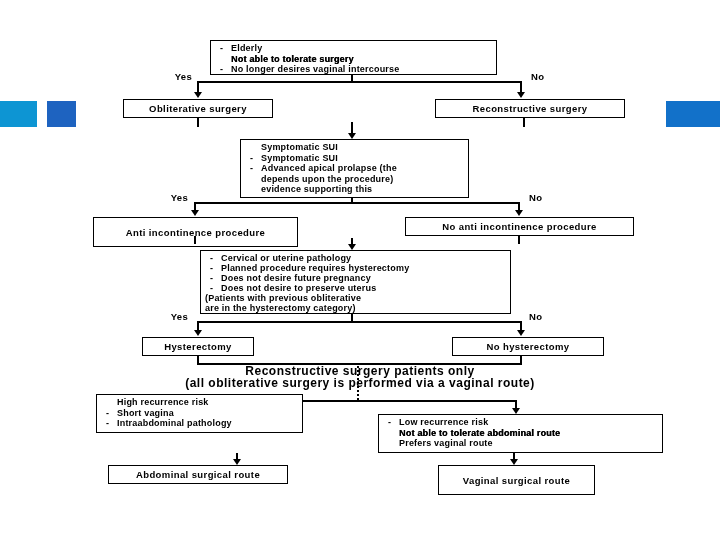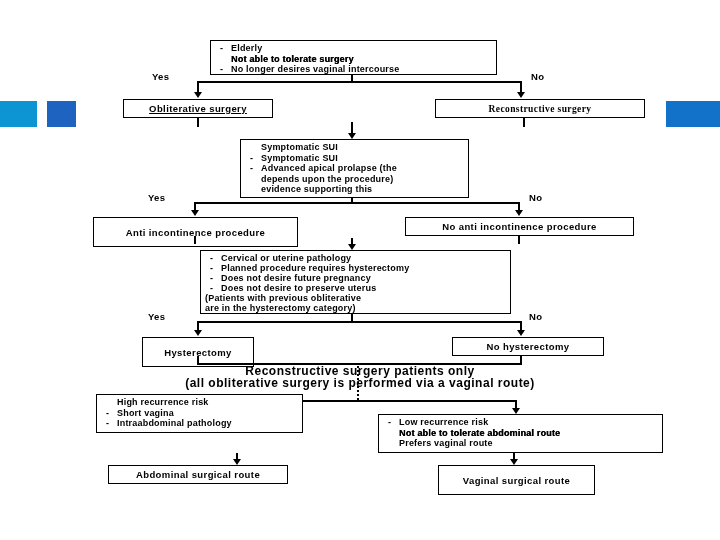--- a/index.html
+++ b/index.html
@@ -8,21 +8,21 @@
   .bar{position:absolute;}
   .box{position:absolute;border:1.5px solid #000;background:#fff;box-sizing:border-box;overflow:hidden;}
   .outcome{display:flex;align-items:center;justify-content:center;font-weight:700;
            font-size:9.5px;letter-spacing:0.4px;white-space:nowrap;}
   .decision{padding:2px 3px 0 4px;font-size:9px;font-weight:700;letter-spacing:0.2px;}
   .dline{display:flex;line-height:10.5px;white-space:nowrap;}
   .tight .dline{line-height:10px;}
   .dline .bullet{flex:none;width:16px;padding-left:5px;box-sizing:border-box;}
   .dline.em .txt{text-shadow:0.35px 0 currentColor;}
   .lbl{position:absolute;font-size:9.5px;font-weight:700;letter-spacing:0.3px;width:40px;}
-  .lbl.r{}
+  .lbl.r{text-align:right;}
   .note{position:absolute;text-align:center;font-size:12px;font-weight:700;
         letter-spacing:0.5px;line-height:12px;}
   .hline{position:absolute;height:1.5px;background:#000;}
   .vline{position:absolute;width:2px;background:#000;}
   .dotv{position:absolute;width:0;border-left:2px dotted #000;}
   .ahead{position:absolute;width:0;height:0;border-left:4px solid transparent;
          border-right:4px solid transparent;border-top:6px solid #000;}
 </style>
 </head>
 <body>
@@ -50,24 +50,24 @@
 
   <div class="vline" style="left:351px;top:75px;height:6px;"></div>
   <div class="hline" style="left:197px;top:81px;width:324px;"></div>
   <div class="vline" style="left:197px;top:81px;height:11px;"></div>
   <div class="ahead" style="left:194px;top:92px;"></div>
   <div class="vline" style="left:520px;top:81px;height:11px;"></div>
   <div class="ahead" style="left:517px;top:92px;"></div>
   <div class="lbl r" style="left:152px;top:71px;">Yes</div>
   <div class="lbl" style="left:531px;top:71px;">No</div>
 
-  <div class="box outcome" style="left:123px;top:99px;width:150px;height:19px;text-decoration:underline;">
+  <div class="box outcome" style="left:123px;top:99px;width:150px;height:19px;">
       <span>Obliterative surgery</span>
     </div>
-  <div class="box outcome" style="left:435px;top:99px;width:210px;height:19px;font-family:Liberation Serif, serif;">
+  <div class="box outcome" style="left:435px;top:99px;width:190px;height:19px;">
       <span>Reconstructive surgery</span>
     </div>
 
   <div class="vline" style="left:197px;top:118px;height:9px;"></div>
   <div class="vline" style="left:523px;top:118px;height:9px;"></div>
   <div class="vline" style="left:351px;top:122px;height:11px;"></div>
   <div class="ahead" style="left:348px;top:133px;"></div>
 
   <div class="box decision" style="left:240px;top:139px;width:229px;height:59px;">
     <div class="dline">
@@ -140,21 +140,21 @@
 
   <div class="vline" style="left:351px;top:314px;height:7px;"></div>
   <div class="hline" style="left:197px;top:321px;width:324px;"></div>
   <div class="vline" style="left:197px;top:321px;height:9px;"></div>
   <div class="ahead" style="left:194px;top:330px;"></div>
   <div class="vline" style="left:520px;top:321px;height:9px;"></div>
   <div class="ahead" style="left:517px;top:330px;"></div>
   <div class="lbl r" style="left:148px;top:311px;">Yes</div>
   <div class="lbl" style="left:529px;top:311px;">No</div>
 
-  <div class="box outcome" style="left:142px;top:337px;width:112px;height:30px;">
+  <div class="box outcome" style="left:142px;top:337px;width:112px;height:19px;">
       <span>Hysterectomy</span>
     </div>
   <div class="box outcome" style="left:452px;top:337px;width:152px;height:19px;">
       <span>No hysterectomy</span>
     </div>
 
   <div class="vline" style="left:197px;top:356px;height:7px;"></div>
   <div class="vline" style="left:520px;top:356px;height:7px;"></div>
   <div class="hline" style="left:197px;top:363px;width:325px;"></div>
   <div class="dotv" style="left:357px;top:363px;height:37px;"></div>

